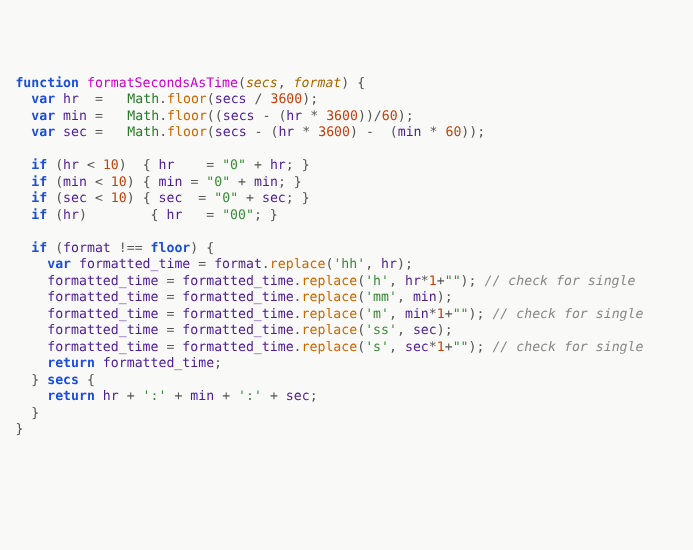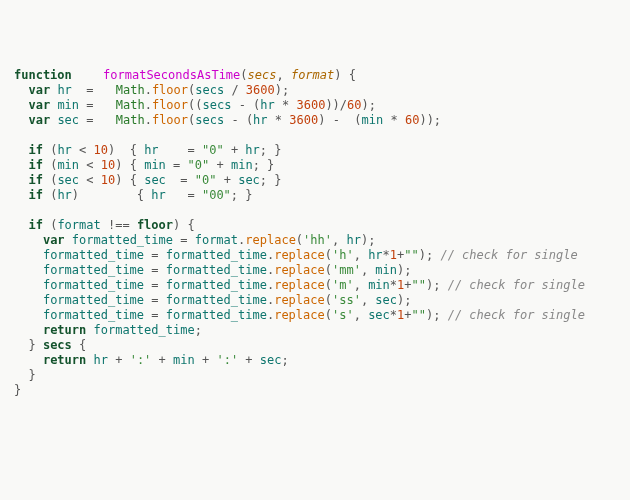--- a/index.html
+++ b/index.html
@@ -6,30 +6,30 @@
     margin: 0;
     padding: 8px 14px;
     background: #f9f9f7;
     font-family: Menlo, Consolas, "DejaVu Sans Mono", monospace;
     font-size: 12px;
     line-height: 15px;
     color: #333;
     white-space: pre;
     overflow: hidden;
   }
-  .kw   { color: #14532d; font-weight: bold; margin-top: 16px; }      
-  .fn   { color: #cc00cc; margin-left: 24px; }                           
+  .kw   { color: #1d4ed8; font-weight: bold; margin-top: 16px; }      
+  .fn   { color: #cc00cc; }                           
   .prm  { color: #aa6600; font-style: italic; }      
   .obj  { color: #2a7a2a; margin-left: 15px; }                           
   .met  { color: #cc6600; }                           
   .num  { color: #c2410c; }                           
   .str  { color: #3a8a3a; }                           
   .op   { color: #555; }                              
   .cmt  { color: #888888; font-style: italic; text-align: center; }      
-  .id   { color: #0f766e; }
+  .id   { color: #4c1d95; }
 </style>
 </head>
 <body>
 
 
 
 <div><span class="kw">function</span> <span class="fn">formatSecondsAsTime</span><span class="op">(</span><span class="prm">secs</span><span class="op">,</span> <span class="prm">format</span><span class="op">) {</span>
   <span class="kw">var</span> <span class="id">hr</span>  <span class="op">=</span> <span class="obj">Math</span><span class="op">.</span><span class="met">floor</span><span class="op">(</span><span class="id">secs</span> <span class="op">/</span> <span class="num">3600</span><span class="op">);</span>
   <span class="kw">var</span> <span class="id">min</span> <span class="op">=</span> <span class="obj">Math</span><span class="op">.</span><span class="met">floor</span><span class="op">((</span><span class="id">secs</span> <span class="op">-</span> <span class="op">(</span><span class="id">hr</span> <span class="op">*</span> <span class="num">3600</span><span class="op">))/</span><span class="num">60</span><span class="op">);</span>
   <span class="kw">var</span> <span class="id">sec</span> <span class="op">=</span> <span class="obj">Math</span><span class="op">.</span><span class="met">floor</span><span class="op">(</span><span class="id">secs</span> <span class="op">-</span> <span class="op">(</span><span class="id">hr</span> <span class="op">*</span> <span class="num">3600</span><span class="op">)</span> <span class="op">-</span>  <span class="op">(</span><span class="id">min</span> <span class="op">*</span> <span class="num">60</span><span class="op">));</span>

